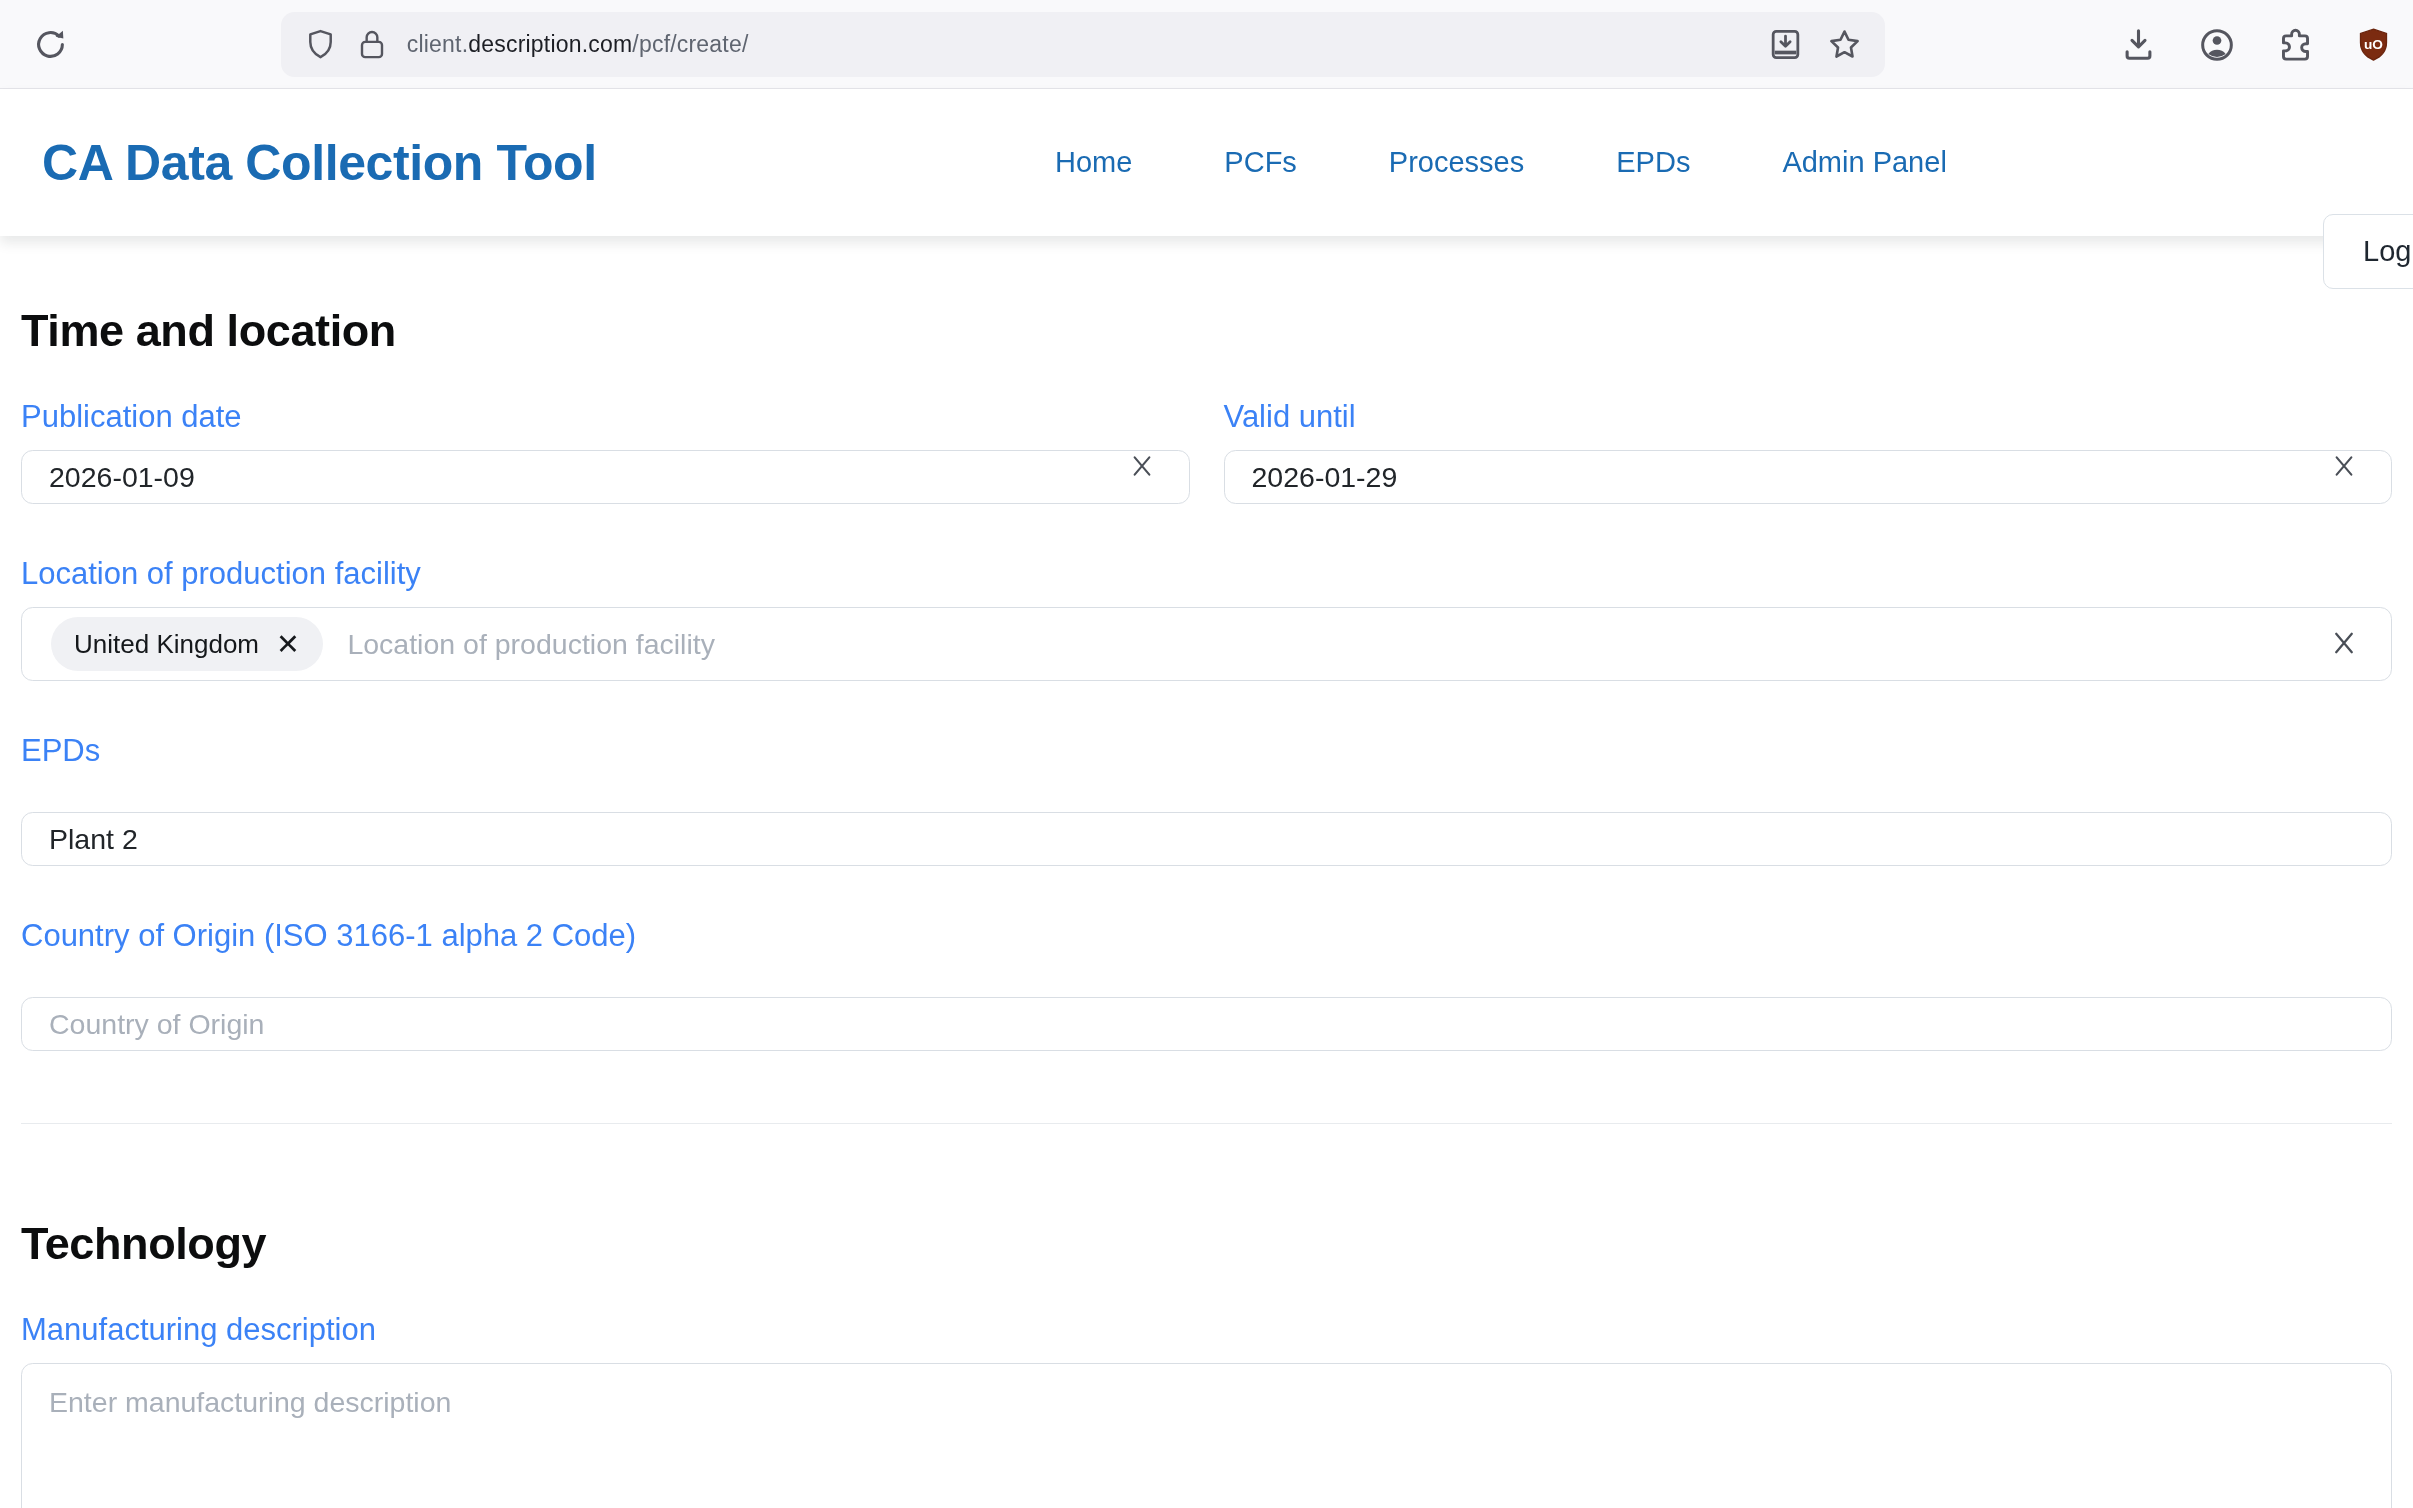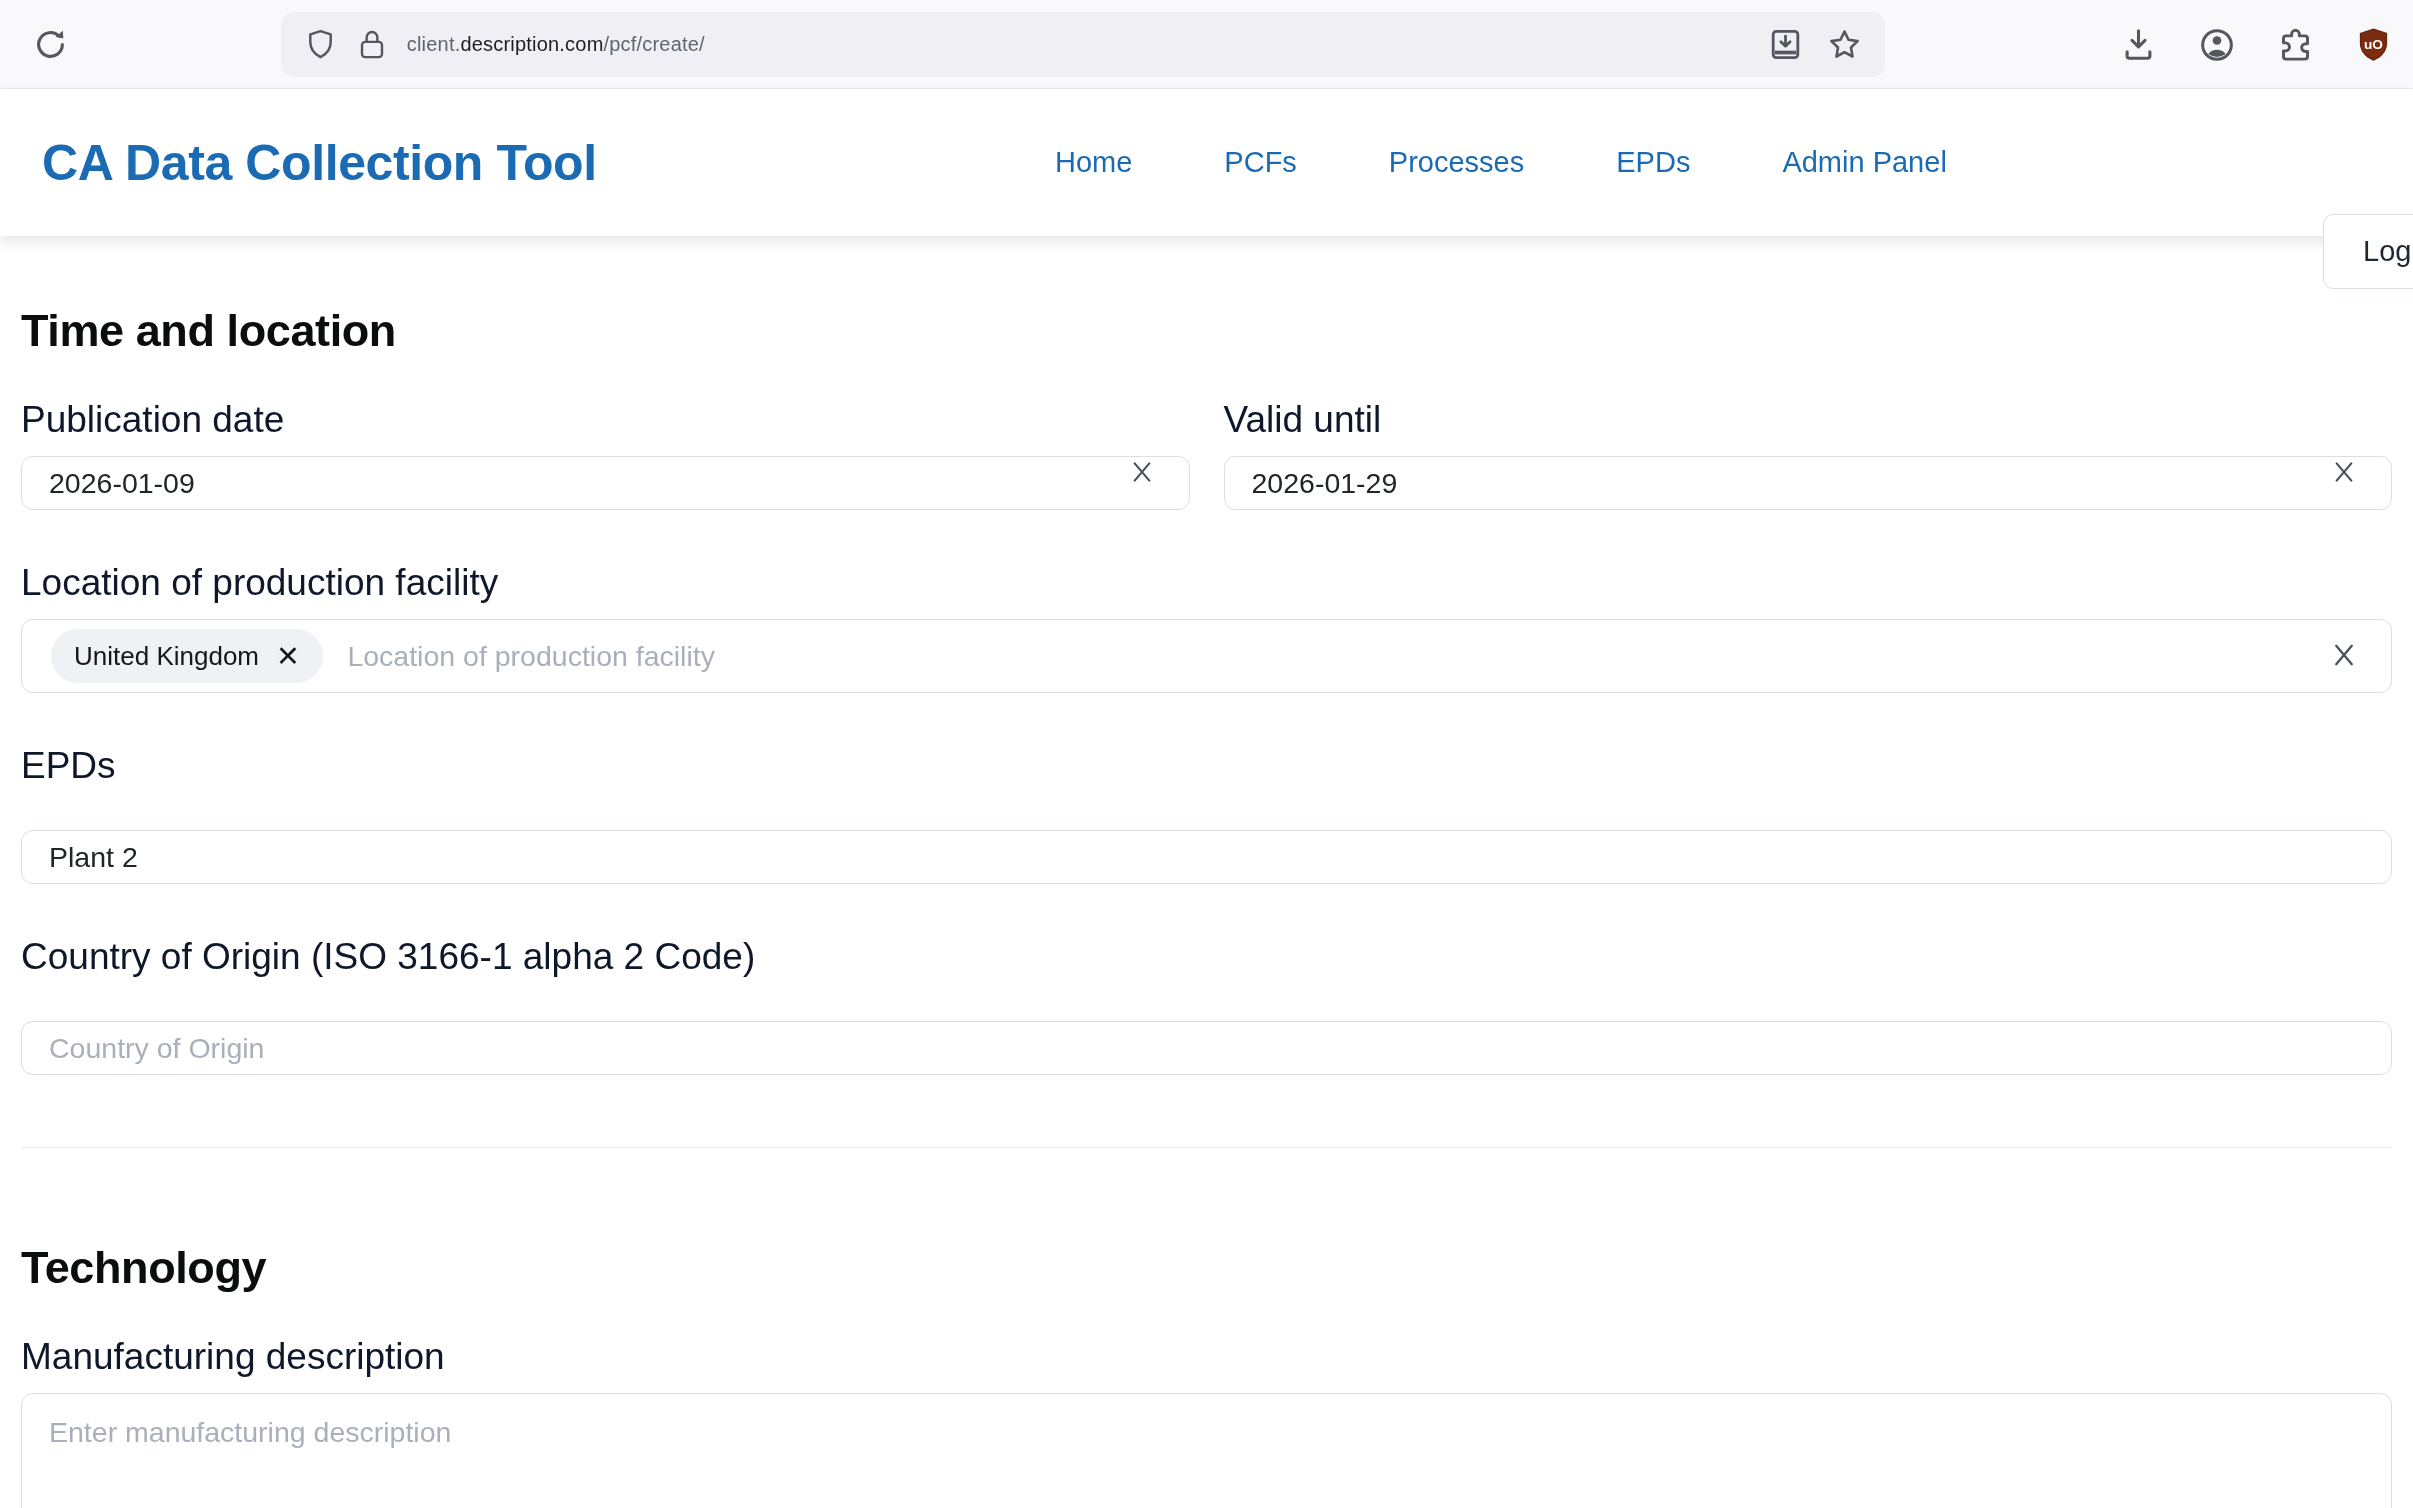--- a/index.html
+++ b/index.html
@@ -20,21 +20,21 @@
   }
   .tb-btn { background:none; border:none; padding:0; cursor:pointer;
     display:flex; align-items:center; justify-content:center; }
   .reload { margin-left:25px; width:50px; height:50px; }
   .urlbar {
     margin-left:206px; width:1604px; height:65px;
     background:#f0f0f4; border-radius:13.4px;
     display:flex; align-items:center; padding:0 22px;
   }
   .urlbar .sec-icon { margin-right:18.4px; display:flex; align-items:center; }
-  .url-text { font-size:20px; letter-spacing:0.2px; white-space:nowrap;
+  .url-text { font-size:23px; letter-spacing:0.2px; white-space:nowrap;
     display:flex; align-items:flex-end; }
   .url-dim { color:#5f6570; }
   .url-host { color:#1c1e24; }
   .urlbar-spacer { flex:1; }
   .urlbar .end-icon { margin-left:22px; }
   .tb-right { position:absolute; right:20px; top:0; height:89px;
     display:flex; align-items:center; gap:39px; }
 
   svg.glyph { display:block; }
 
@@ -68,21 +68,21 @@
     cursor:pointer;
   }
 
   
   .content { padding:69px 21px 0 21px; }
   .section-heading {
     margin:0 0 42px 0; font-size:45px; font-weight:bold; color:#0c0d0e;
     letter-spacing:-0.4px;
   }
   .field { margin-bottom:52px; position:relative; }
-  .field-label { display:block; font-size:37px; color:#0f172a; margin-bottom:15px; }
+  .field-label { display:block; font-size:31px; color:#3b82f6; margin-bottom:15px; }
   .row2 { display:flex; gap:34px; }
   .row2 .col { flex:1; position:relative; }
 
   .text-input, .combo, textarea.big-input {
     width:100%; background:#ffffff;
     border:1.7px solid #d9dee4; border-radius:11.7px;
     font-family:"Liberation Sans", sans-serif;
     font-size:28.5px; color:#212529;
   }
   .text-input { height:54px; padding:0 92px 0 27px; }

